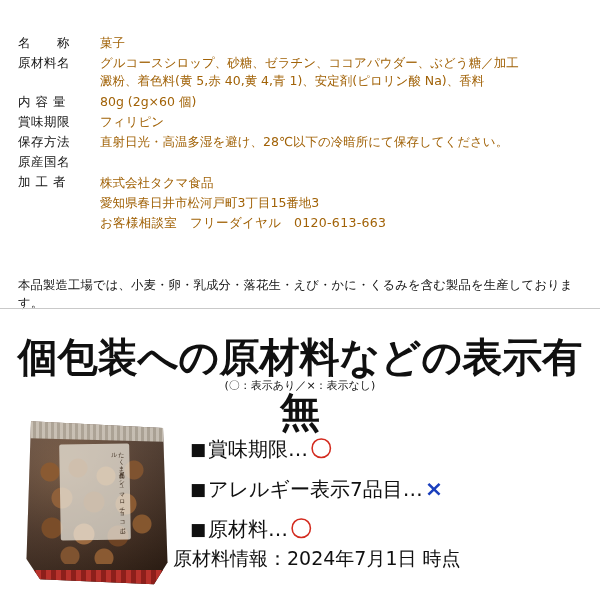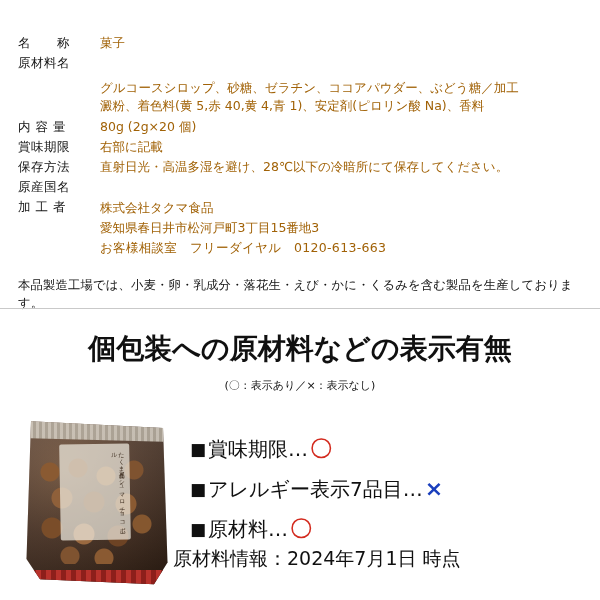--- a/index.html
+++ b/index.html
@@ -47,21 +47,20 @@
     justify-content: space-between;
   }
   .spec-value {
     font-size: 12.5px;
     line-height: 17px;
     color: #a16207;
     flex: 1;
   }
   .ingredients .spec-value {
     line-height: 18px;
-    margin-top: 25px;
   }
   .ingredients .line2 {
     display: block;
   }
   .maker .spec-value .l1 { display:block; line-height: 20px; }
   .maker .spec-value .l2 { display:block; line-height: 20px; }
   .maker .spec-value .l3 { display:block; line-height: 20px; letter-spacing: .3px;}
 
   .note {
     position: absolute;
@@ -84,21 +83,21 @@
     background: #c9c9c9;
   }
 
   
   .headline {
     position: absolute;
     top: 330px;
     left: 0;
     width: 600px;
     text-align: center;
-    font-size: 28px;
+    font-size: 40px;
     font-weight: bold;
     letter-spacing: 0px;
     color: #101010;
   }
   .legend {
     position: absolute;
     top: 378px;
     left: 0;
     width: 600px;
     text-align: center;
@@ -241,26 +240,26 @@
     <div class="spec-row ingredients">
       <div class="spec-label">原材料名</div>
       <div class="spec-value">
         <span class="line1">グルコースシロップ、砂糖、ゼラチン、ココアパウダー、ぶどう糖／加工</span>
         <span class="line2">澱粉、着色料(黄 5,赤 40,黄 4,青 1)、安定剤(ピロリン酸 Na)、香料</span>
       </div>
     </div>
 
     <div class="spec-row">
       <div class="spec-label">内 容 量</div>
-      <div class="spec-value">80g (2g×20 個)</div>
+      <div class="spec-value">80g (2g×60 個)</div>
     </div>
 
     <div class="spec-row">
       <div class="spec-label">賞味期限</div>
-      <div class="spec-value">右部に記載</div>
+      <div class="spec-value">フィリピン</div>
     </div>
 
     <div class="spec-row">
       <div class="spec-label">保存方法</div>
       <div class="spec-value">直射日光・高温多湿を避け、28℃以下の冷暗所にて保存してください。</div>
     </div>
 
     <div class="spec-row">
       <div class="spec-label">原産国名</div>
     </div>

